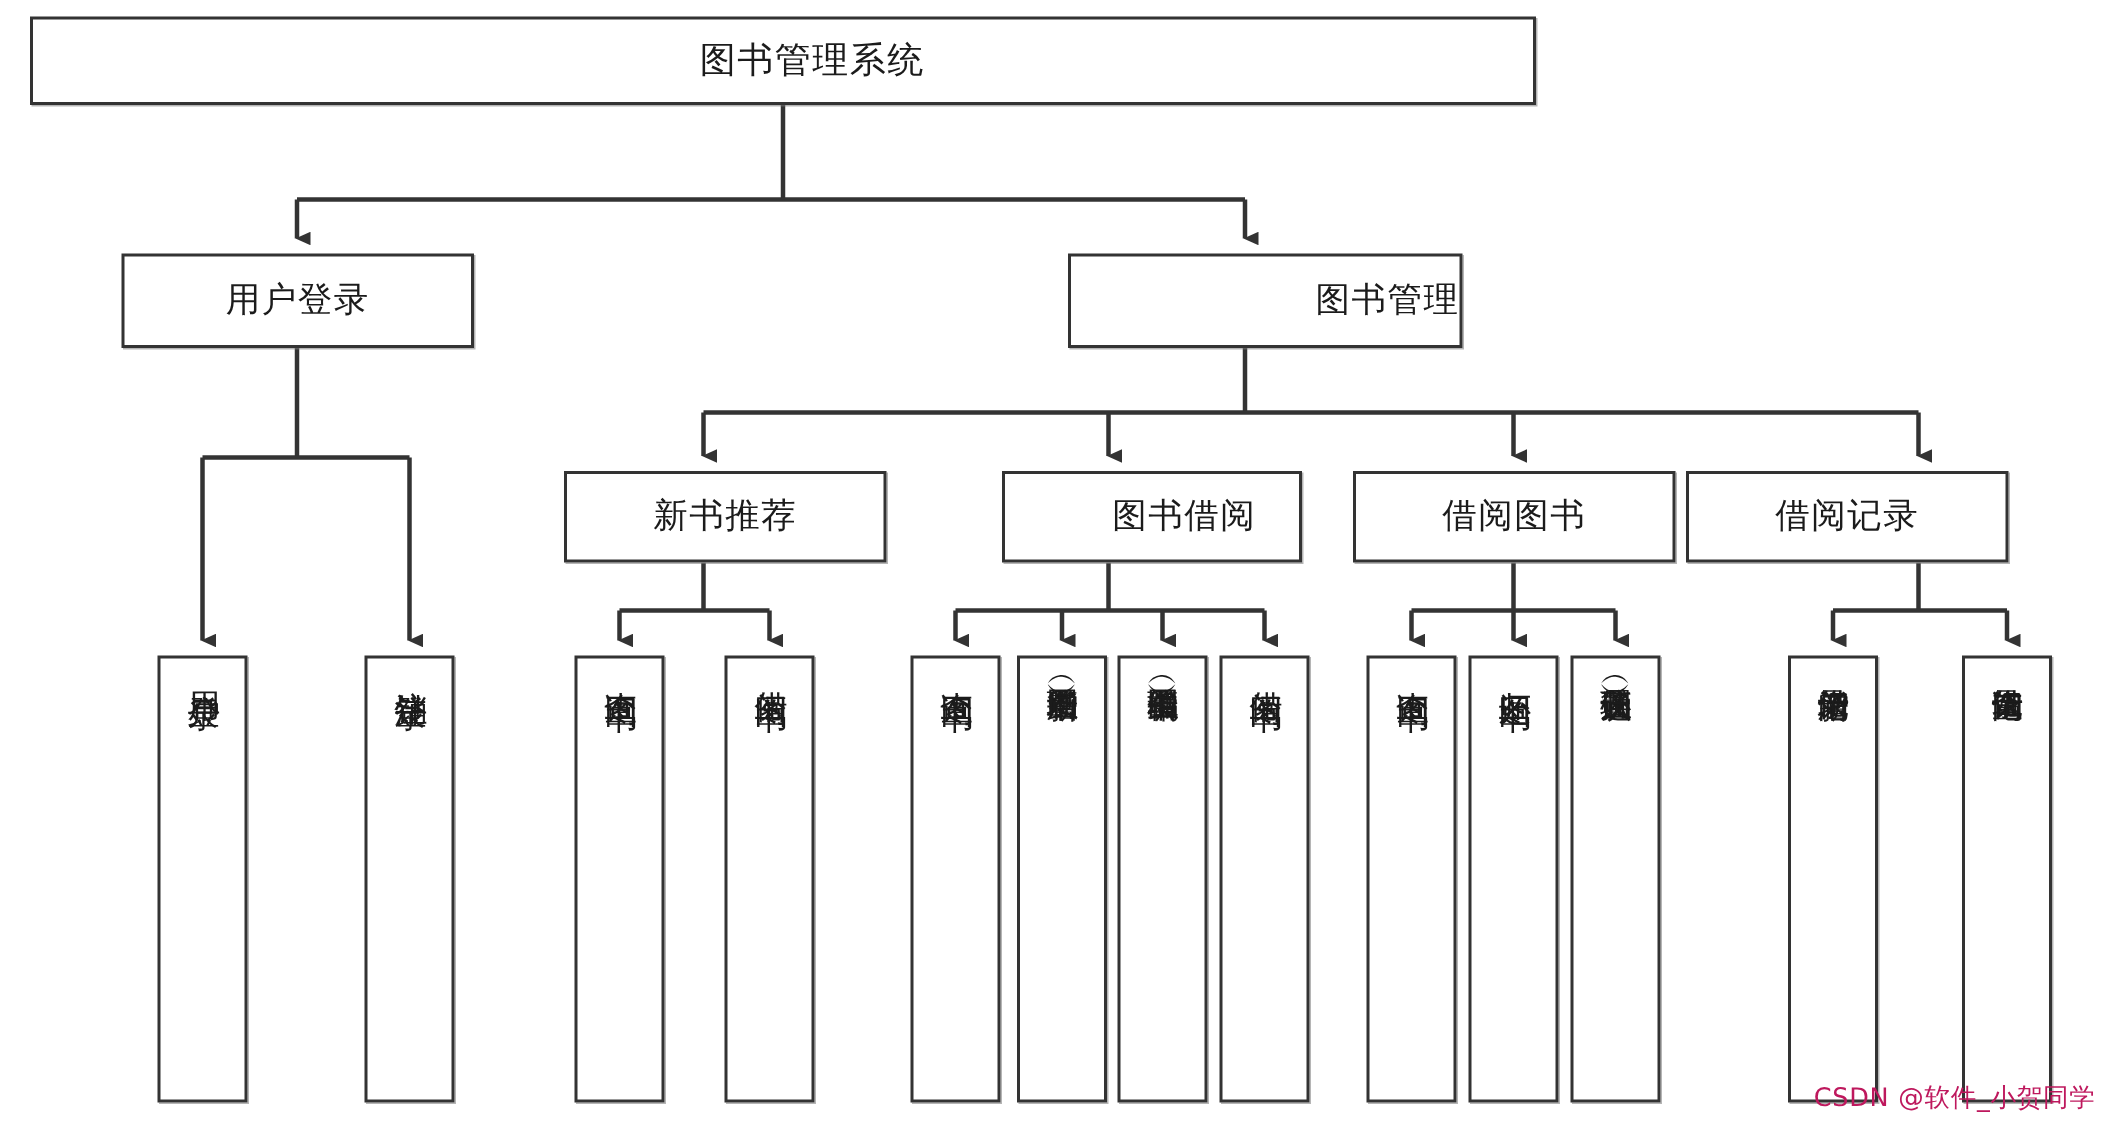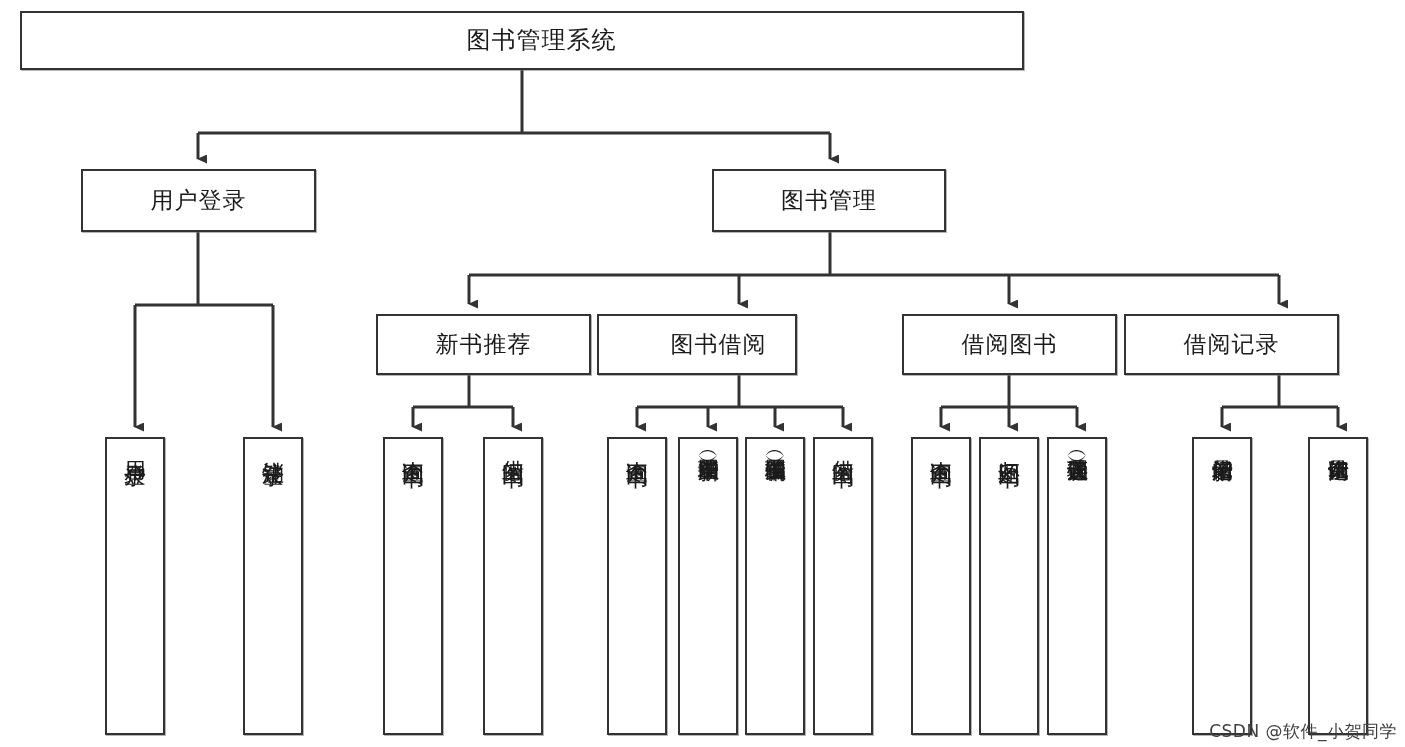--- a/index.html
+++ b/index.html
@@ -63,21 +63,21 @@
   }
   .vtext.tight {
     font-size: 21px;
     letter-spacing: 0px;
   }
   .watermark {
     position: absolute;
     right: 8px;
     bottom: 4px;
     font-size: 17px;
-    color: #404040;
+    color: #be185d;
     letter-spacing: 0.5px;
     white-space: nowrap;
     user-select: none;
   }
 </style>
 </head>
 <body>
 
 <div id="canvas">
 
@@ -131,28 +131,28 @@
     </g>
   </svg>
 
   <div class="node horiz root" style="left:20px; top:11px; width:1004px; height:59px;padding-left:39px;">
     <span>图书管理系统</span>
   </div>
 
   <div class="node horiz" style="left:81px; top:169px; width:235px; height:63px;">
     <span>用户登录</span>
   </div>
-  <div class="node horiz" style="left:712px; top:169px; width:234px; height:63px;">
+  <div class="node horiz" style="left:712px; top:169px; width:263px; height:63px;justify-content:flex-end;">
     <span>图书管理</span>
   </div>
 
   <div class="node horiz" style="left:376px; top:314px; width:215px; height:61px;">
     <span>新书推荐</span>
   </div>
-  <div class="node horiz" style="left:597px; top:314px; width:200px; height:61px;padding-left:43px;">
+  <div class="node horiz" style="left:668px; top:314px; width:200px; height:61px;padding-left:43px;">
     <span>图书借阅</span>
   </div>
   <div class="node horiz" style="left:902px; top:314px; width:215px; height:61px;">
     <span>借阅图书</span>
   </div>
   <div class="node horiz" style="left:1124px; top:314px; width:215px; height:61px;">
     <span>借阅记录</span>
   </div>
 
   <div class="node leaf" style="left:105px; top:437px; width:60px; height:298px;">

